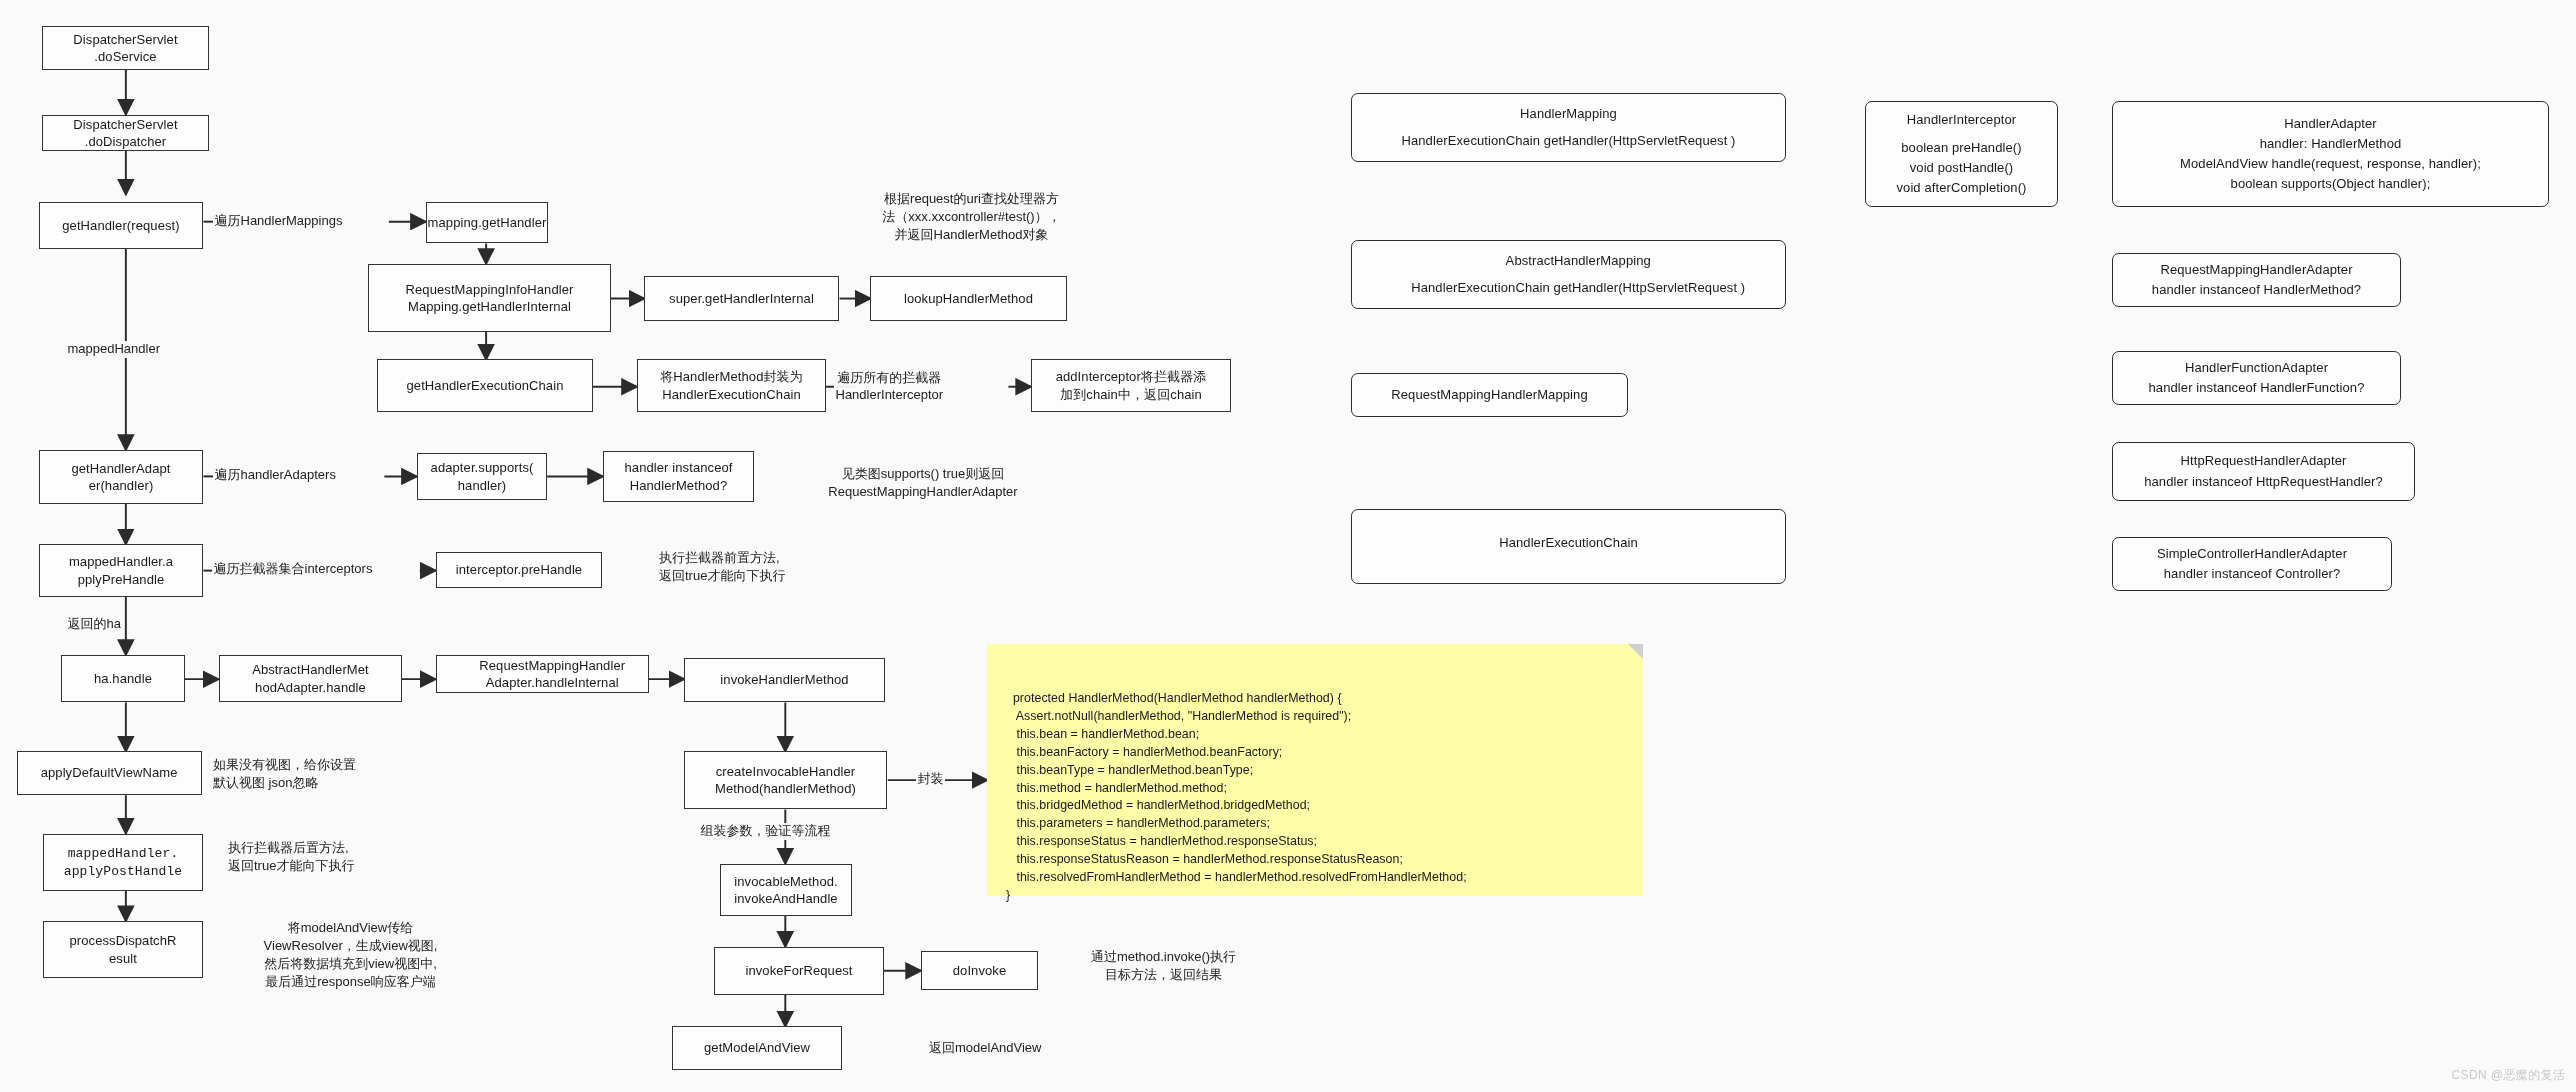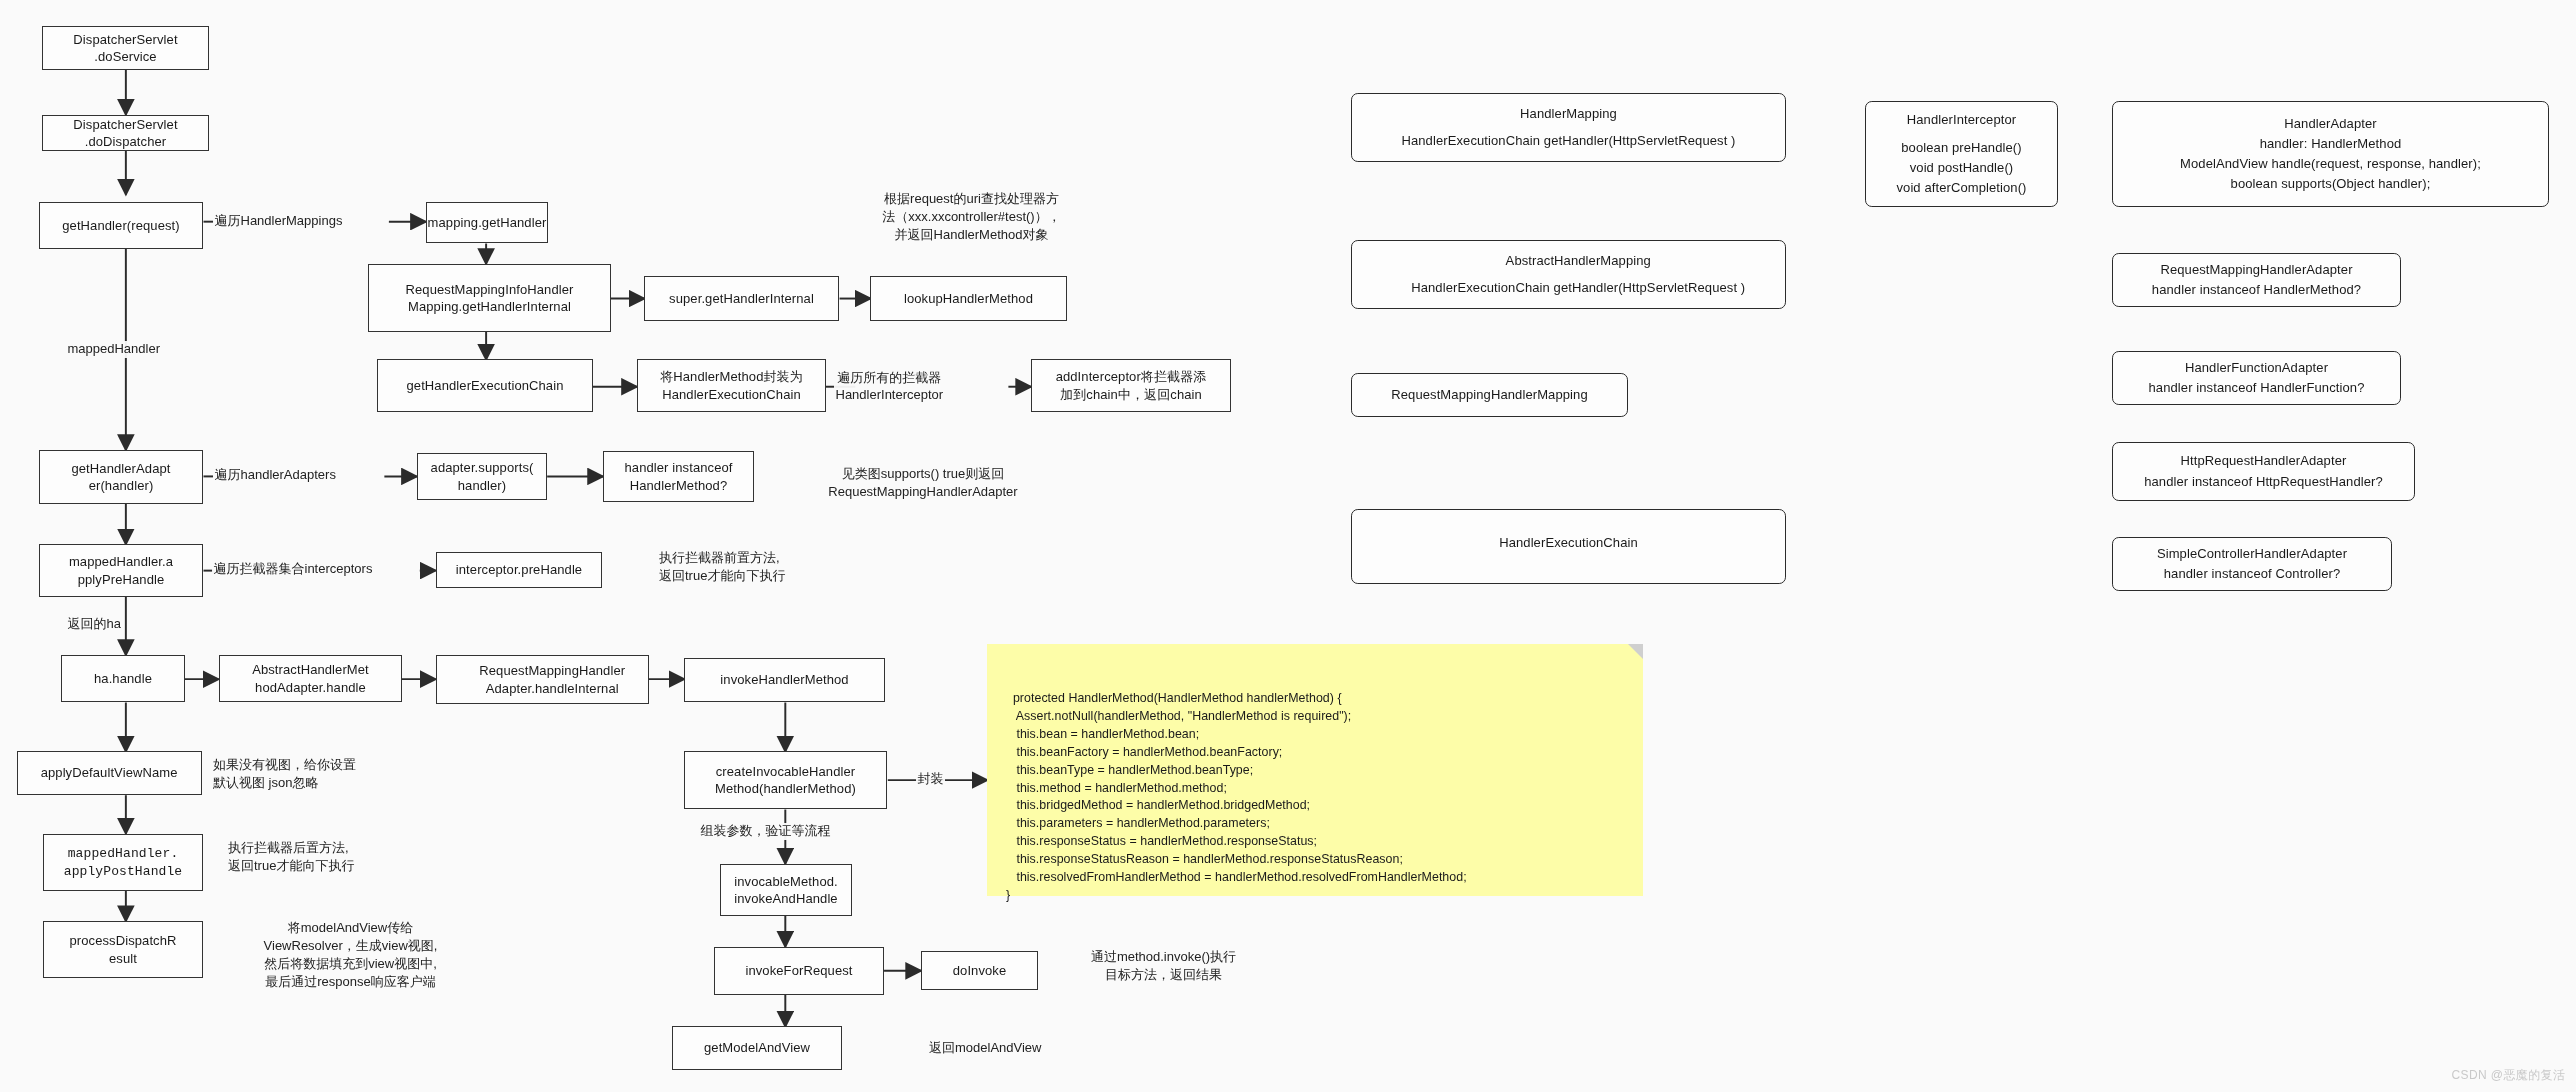--- a/index.html
+++ b/index.html
@@ -180,21 +180,21 @@
   <div class="node" style="left: 39px; top: 544px; width: 164px; height: 53px; white-space: pre-line;">mappedHandler.a
 pplyPreHandle</div>
 
   <div class="node" style="left:436px;top:552px;width:166px;height:36px;">interceptor.preHandle</div>
 
   <div class="node" style="left:61px;top:655px;width:124px;height:47px;">ha.handle</div>
 
   <div class="node" style="left: 219px; top: 655px; width: 183px; height: 47px; white-space: pre-line;">AbstractHandlerMet
 hodAdapter.handle</div>
 
-  <div class="node" style="left: 436px; top: 655px; width: 213px; height: 49px; white-space: pre-line; padding-left: 24px;">RequestMappingHandler
+  <div class="node" style="left: 436px; top: 655px; width: 213px; height: 38px; white-space: pre-line; padding-left: 24px;">RequestMappingHandler
 Adapter.handleInternal</div>
 
   <div class="node" style="left:684px;top:658px;width:201px;height:44px;">invokeHandlerMethod</div>
 
   <div class="node" style="left: 684px; top: 751px; width: 203px; height: 58px; white-space: pre-line;">createInvocableHandler
 Method(handlerMethod)</div>
 
   <div class="node" style="left:16.6px;top:751px;width:185px;height:44px;">applyDefaultViewName</div>
 
   <div class="node" style="left: 43px; top: 834px; width: 160px; height: 57px; white-space: pre-line; font-family: Liberation Mono, monospace;">mappedHandler.

